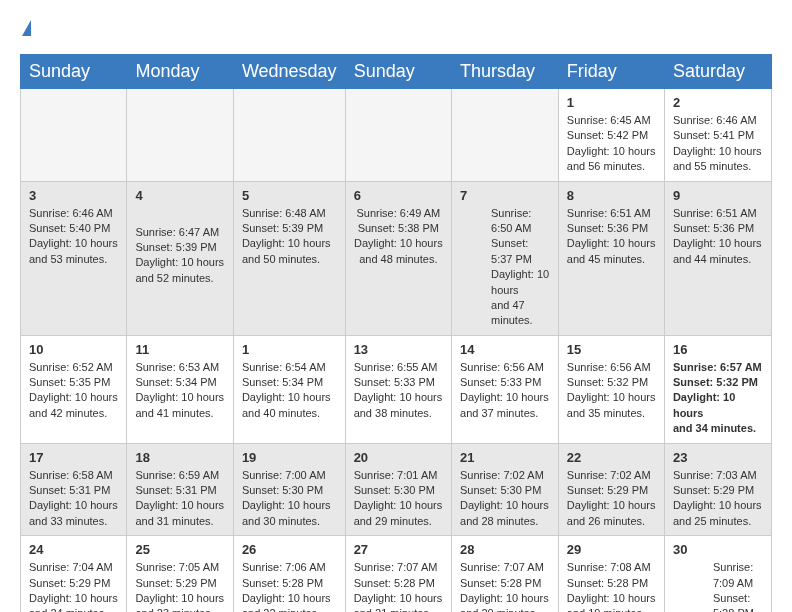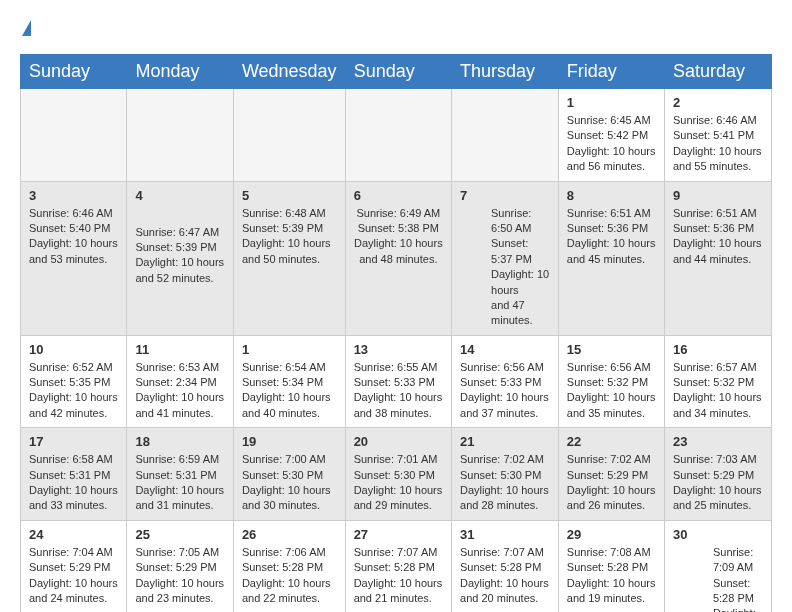--- a/index.html
+++ b/index.html
@@ -193,21 +193,21 @@
         <td>
           <span class="day-number">10</span>
           <div class="day-info" style="white-space: pre-line;">Sunrise: 6:52 AM
 Sunset: 5:35 PM
 Daylight: 10 hours
 and 42 minutes.</div>
         </td>
         <td>
           <span class="day-number">11</span>
           <div class="day-info" style="white-space: pre-line;">Sunrise: 6:53 AM
-Sunset: 2:34 PM
+Sunset: 5:34 PM
 Daylight: 10 hours
 and 41 minutes.</div>
         </td>
         <td>
           <span class="day-number">1</span>
           <div class="day-info" style="white-space: pre-line;">Sunrise: 6:54 AM
 Sunset: 5:34 PM
 Daylight: 10 hours
 and 40 minutes.</div>
         </td>
@@ -227,21 +227,21 @@
         </td>
         <td>
           <span class="day-number">15</span>
           <div class="day-info" style="white-space: pre-line;">Sunrise: 6:56 AM
 Sunset: 5:32 PM
 Daylight: 10 hours
 and 35 minutes.</div>
         </td>
         <td>
           <span class="day-number">16</span>
-          <div class="day-info" style="white-space: pre-line;">Sunrise: 6:57 AM
+          <div class="day-info" style="white-space: pre-line; font-weight: bold;">Sunrise: 6:57 AM
 Sunset: 5:32 PM
 Daylight: 10 hours
 and 34 minutes.</div>
         </td>
       </tr>
       <tr class="row-shade">
         <td>
           <span class="day-number">17</span>
           <div class="day-info" style="white-space: pre-line;">Sunrise: 6:58 AM
 Sunset: 5:31 PM
@@ -314,21 +314,21 @@
 and 22 minutes.</div>
         </td>
         <td>
           <span class="day-number">27</span>
           <div class="day-info" style="white-space: pre-line;">Sunrise: 7:07 AM
 Sunset: 5:28 PM
 Daylight: 10 hours
 and 21 minutes.</div>
         </td>
         <td>
-          <span class="day-number">31</span>
+          <span class="day-number">28</span>
           <div class="day-info" style="white-space: pre-line;">Sunrise: 7:07 AM
 Sunset: 5:28 PM
 Daylight: 10 hours
 and 20 minutes.</div>
         </td>
         <td>
           <span class="day-number">29</span>
           <div class="day-info" style="white-space: pre-line;">Sunrise: 7:08 AM
 Sunset: 5:28 PM
 Daylight: 10 hours

